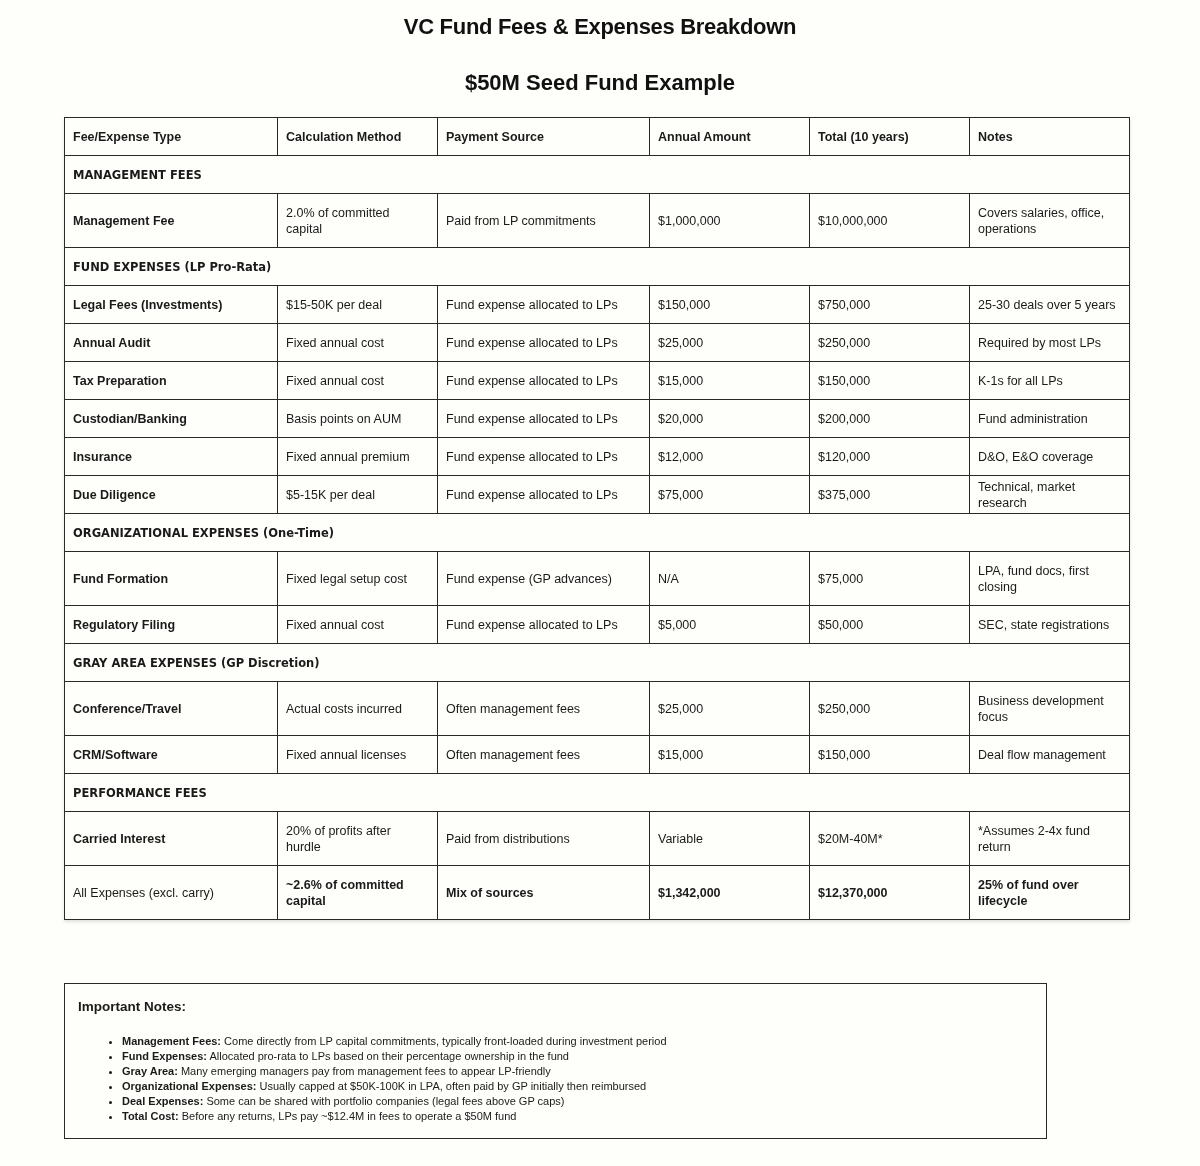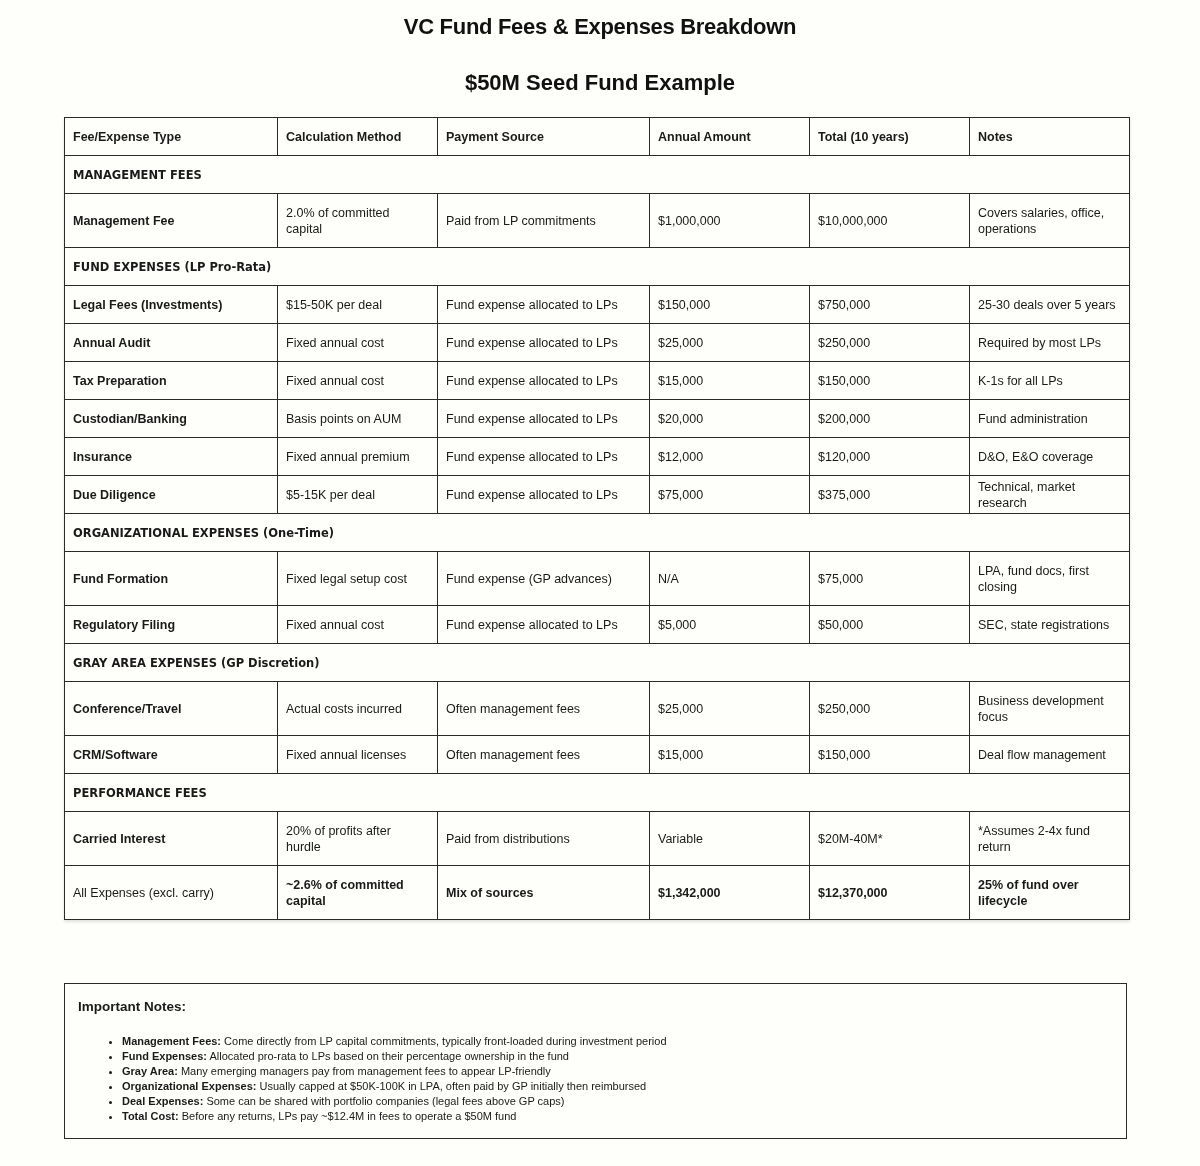--- a/index.html
+++ b/index.html
@@ -63,21 +63,21 @@
     font-size: 11.5px;
     height: 37px;
   }
   td.type { font-weight: bold; }
   tr.total td { font-weight: bold; }
   tr.total td.plain { font-weight: normal; }
   .notes-box {
     position: absolute;
     left: 64px;
     top: 983px;
-    width: 1063px;
+    width: 983px;
     height: 156px;
     border: 1.5px solid #2a2a2a;
     box-sizing: border-box;
     background: #fefefa;
   }
   .notes-title {
     position: absolute;
     left: 13px;
     top: 15px;
     font-size: 13.5px;

